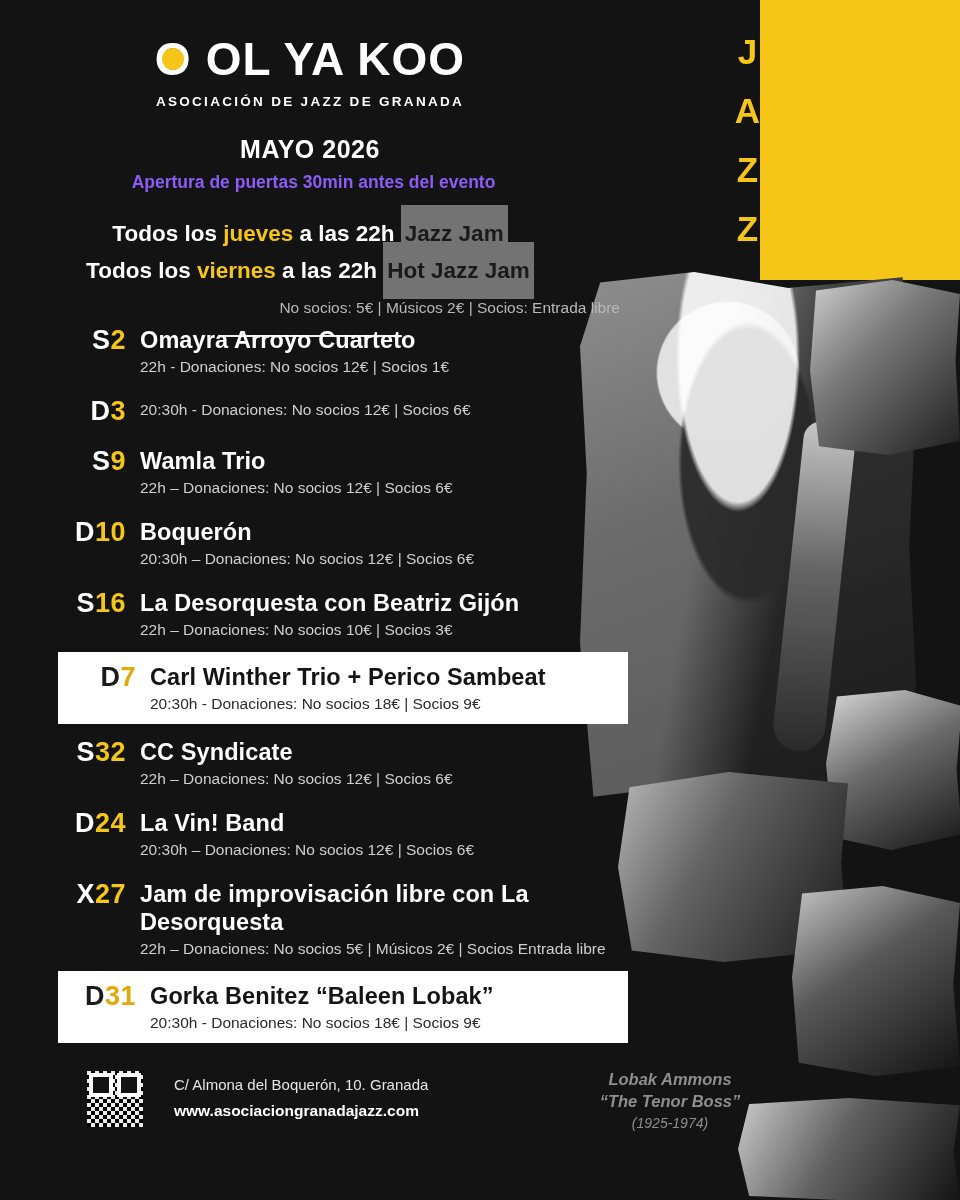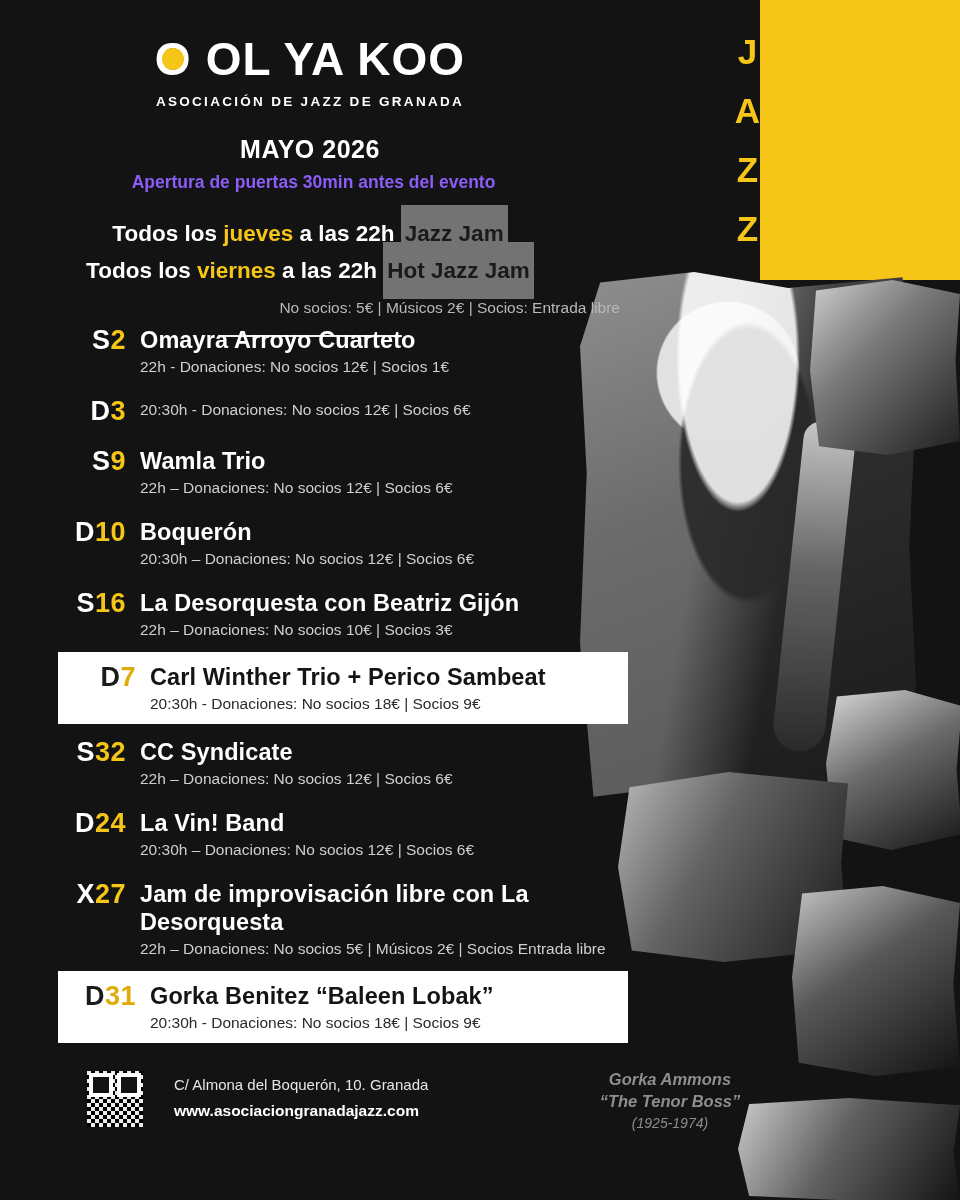--- a/index.html
+++ b/index.html
@@ -363,19 +363,19 @@
       </div>
     </div>
 
   </div>
 
   <div class="footer">
     <div class="qr"></div>
     <div class="addr">C/ Almona del Boquerón, 10. Granada</div>
     <div class="web">www.asociaciongranadajazz.com</div>
     <div class="credit">
-      <div>Gorka Ammons</div>
+      <div>Lobak Ammons</div>
       <div>“The Tenor Boss”</div>
       <div class="yrs">(1925-1974)</div>
     </div>
   </div>
 
 </div>
 
 </body></html>

